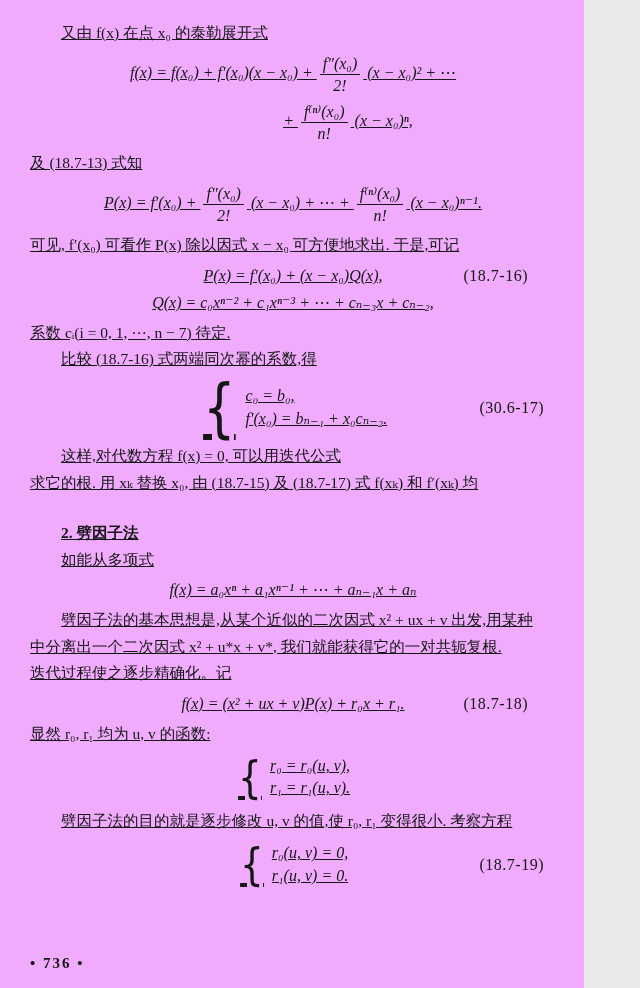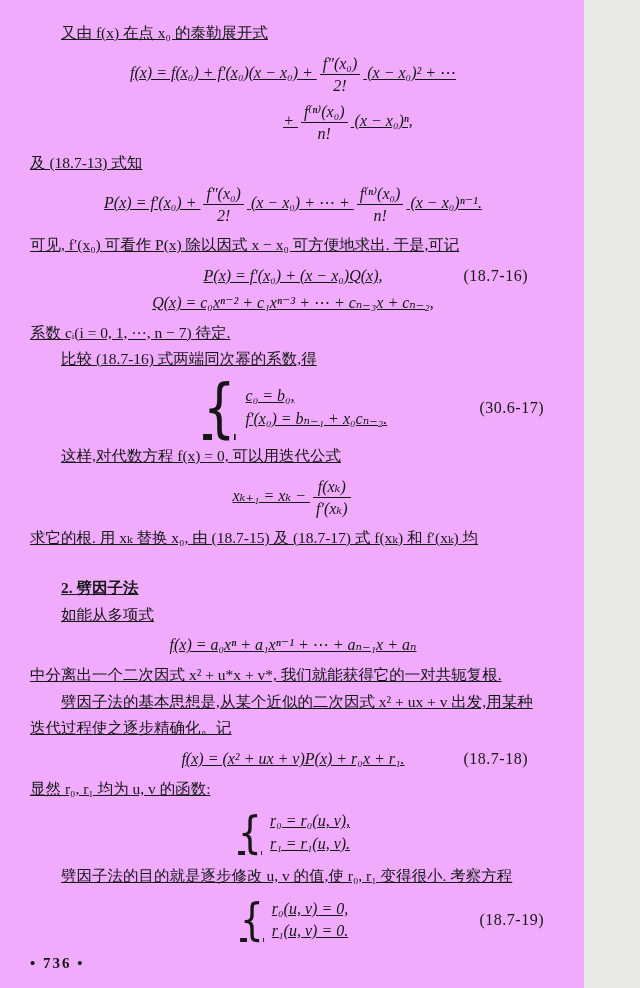--- a/index.html
+++ b/index.html
@@ -86,34 +86,30 @@
         <span class="sys-lines">
           <span>c₀ = b₀,</span>
           <span>f′(x₀) = bₙ₋₁ + x₀cₙ₋₂.</span>
         </span>
       </div>
       <span class="eq-label">(30.6-17)</span>
     </div>
 
     <div class="line indent">这样,对代数方程 f(x) = 0, 可以用迭代公式</div>
 
-    <div class="formula"><span>xₖ₊₁ = xₖ − </span><span class="frac">
-          <span class="num">f(xₖ)</span>
-          <span class="den">f′(xₖ)</span>
-        </span></div>
 
     <div class="line">求它的根. 用 xₖ 替换 x₀, 由 (18.7-15) 及 (18.7-17) 式 f(xₖ) 和 f′(xₖ) 均</div>
 
     <div class="line indent heading">2. 劈因子法</div>
     <div class="line indent">如能从多项式</div>
 
     <div class="formula"><span>f(x) = a₀xⁿ + a₁xⁿ⁻¹ + ⋯ + aₙ₋₁x + aₙ</span></div>
 
+    <div class="line indent">劈因子法的基本思想是,从某个近似的二次因式 x² + ux + v 出发,用某种</div>
     <div class="line">中分离出一个二次因式 x² + u*x + v*, 我们就能获得它的一对共轭复根.</div>
-    <div class="line indent">劈因子法的基本思想是,从某个近似的二次因式 x² + ux + v 出发,用某种</div>
     <div class="line">迭代过程使之逐步精确化。记</div>
 
     <div class="formula"><span>f(x) = (x² + ux + v)P(x) + r₀x + r₁.</span><span class="eq-label">(18.7-18)</span></div>
 
     <div class="line">显然 r₀, r₁ 均为 u, v 的函数:</div>
 
     <div class="system">
       <div class="system-inner">
         <span class="brace brace-2">{</span>
         <span class="sys-lines">

